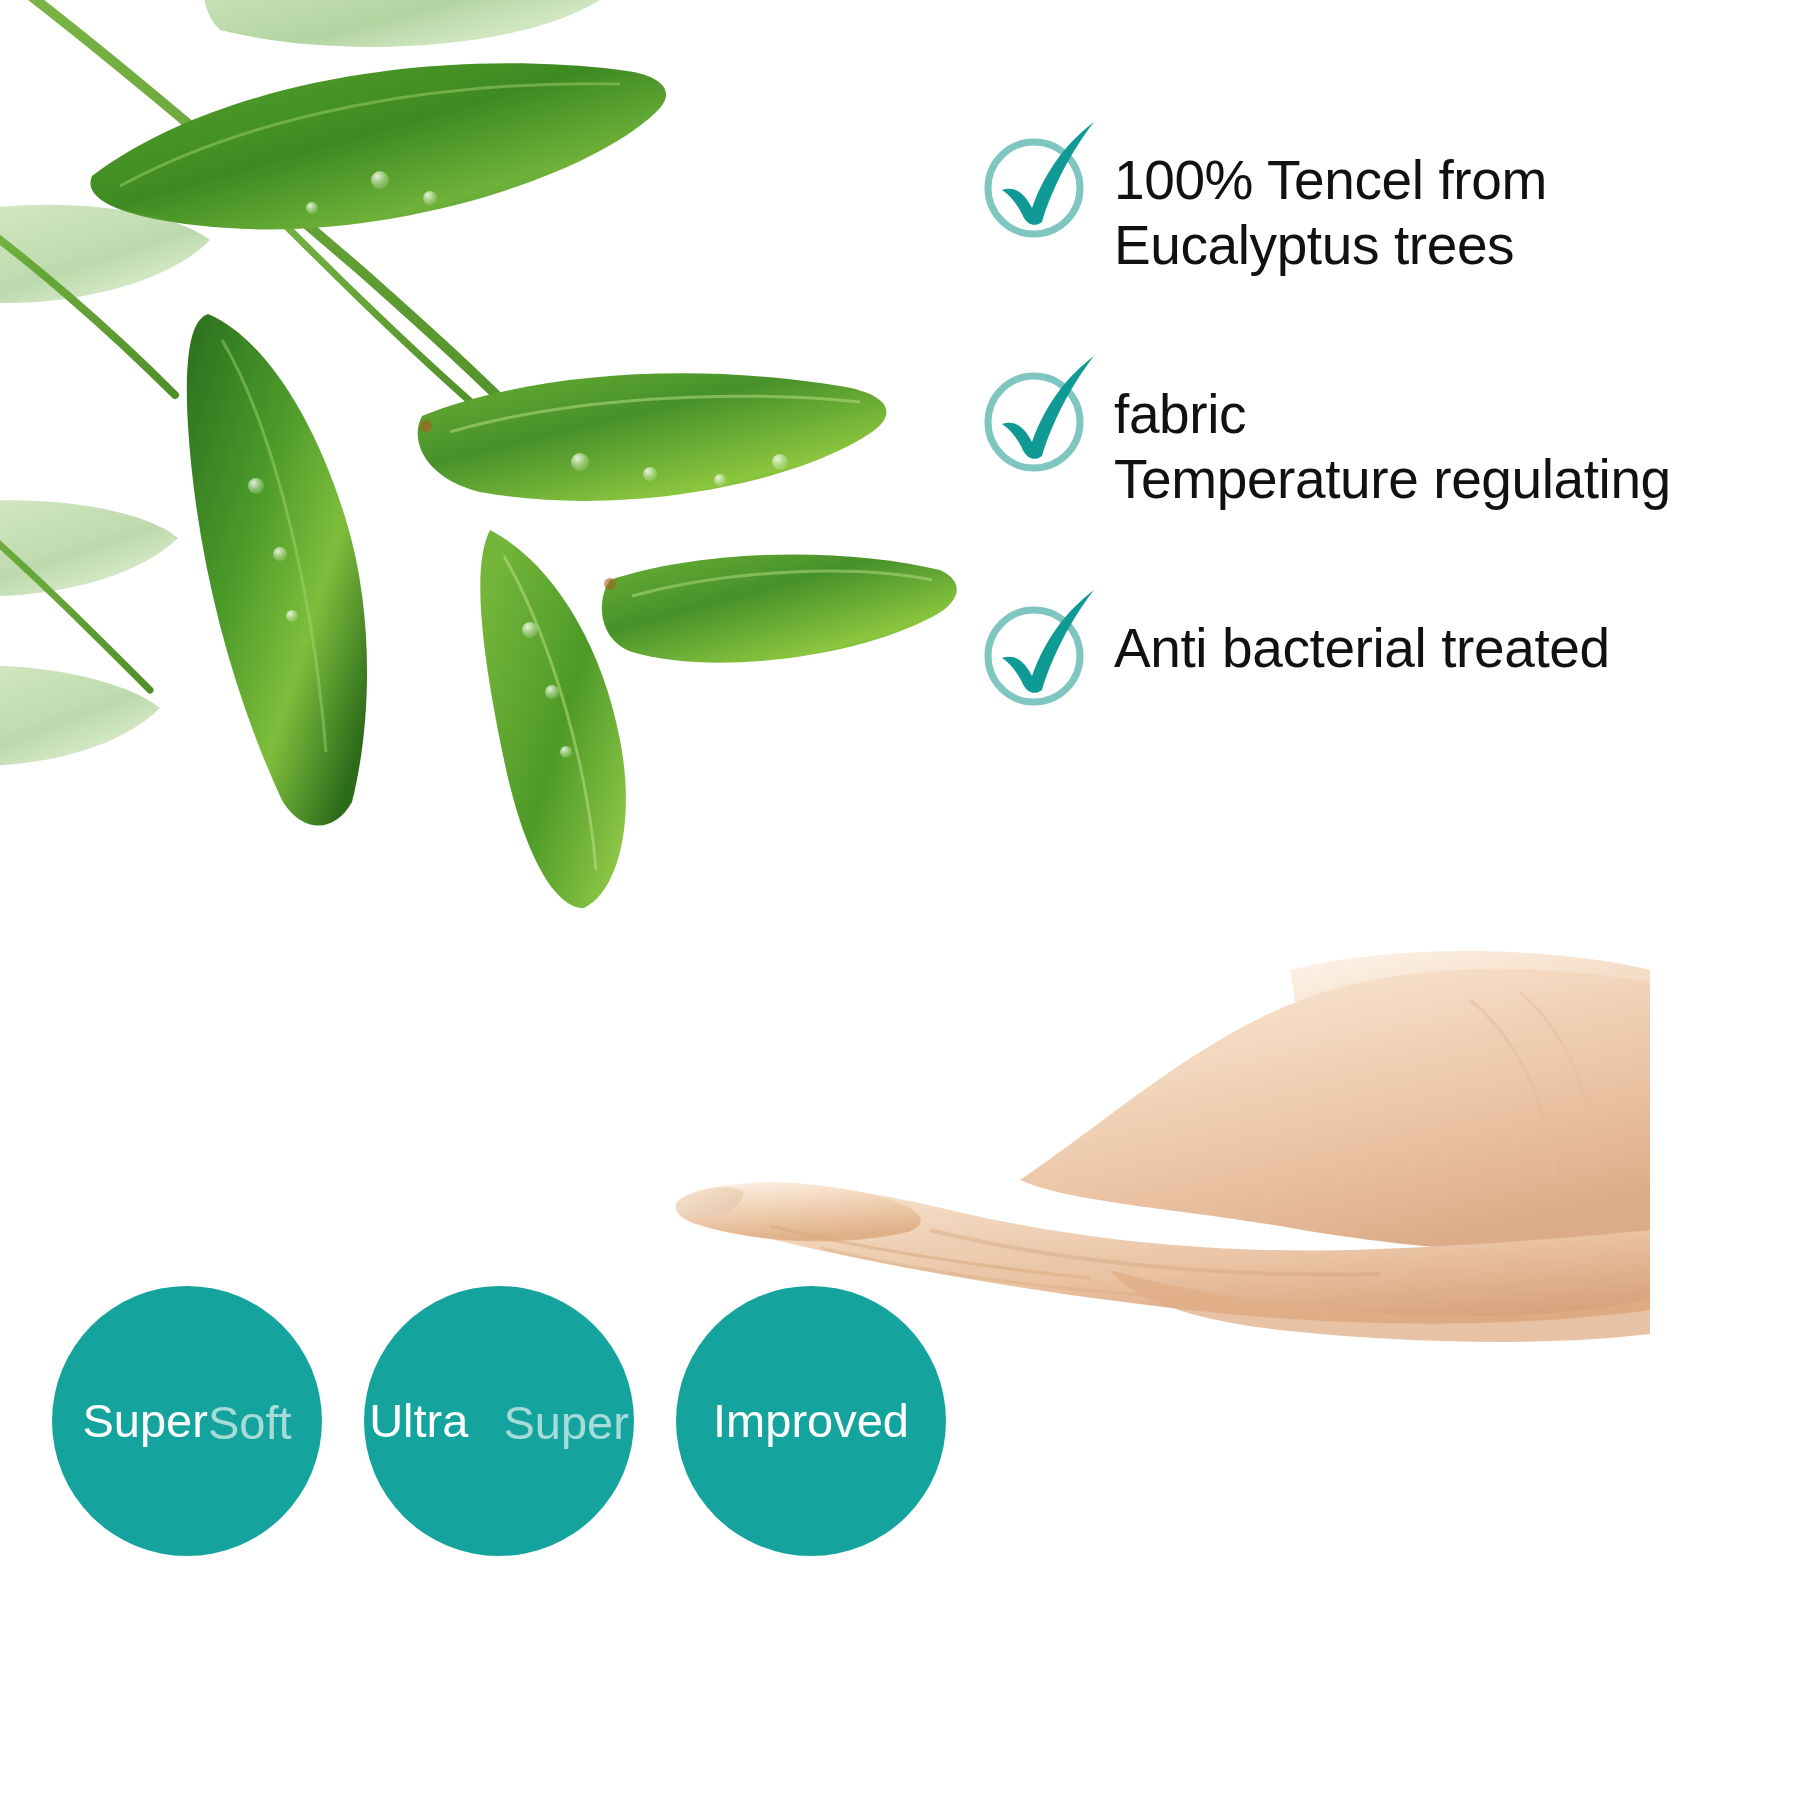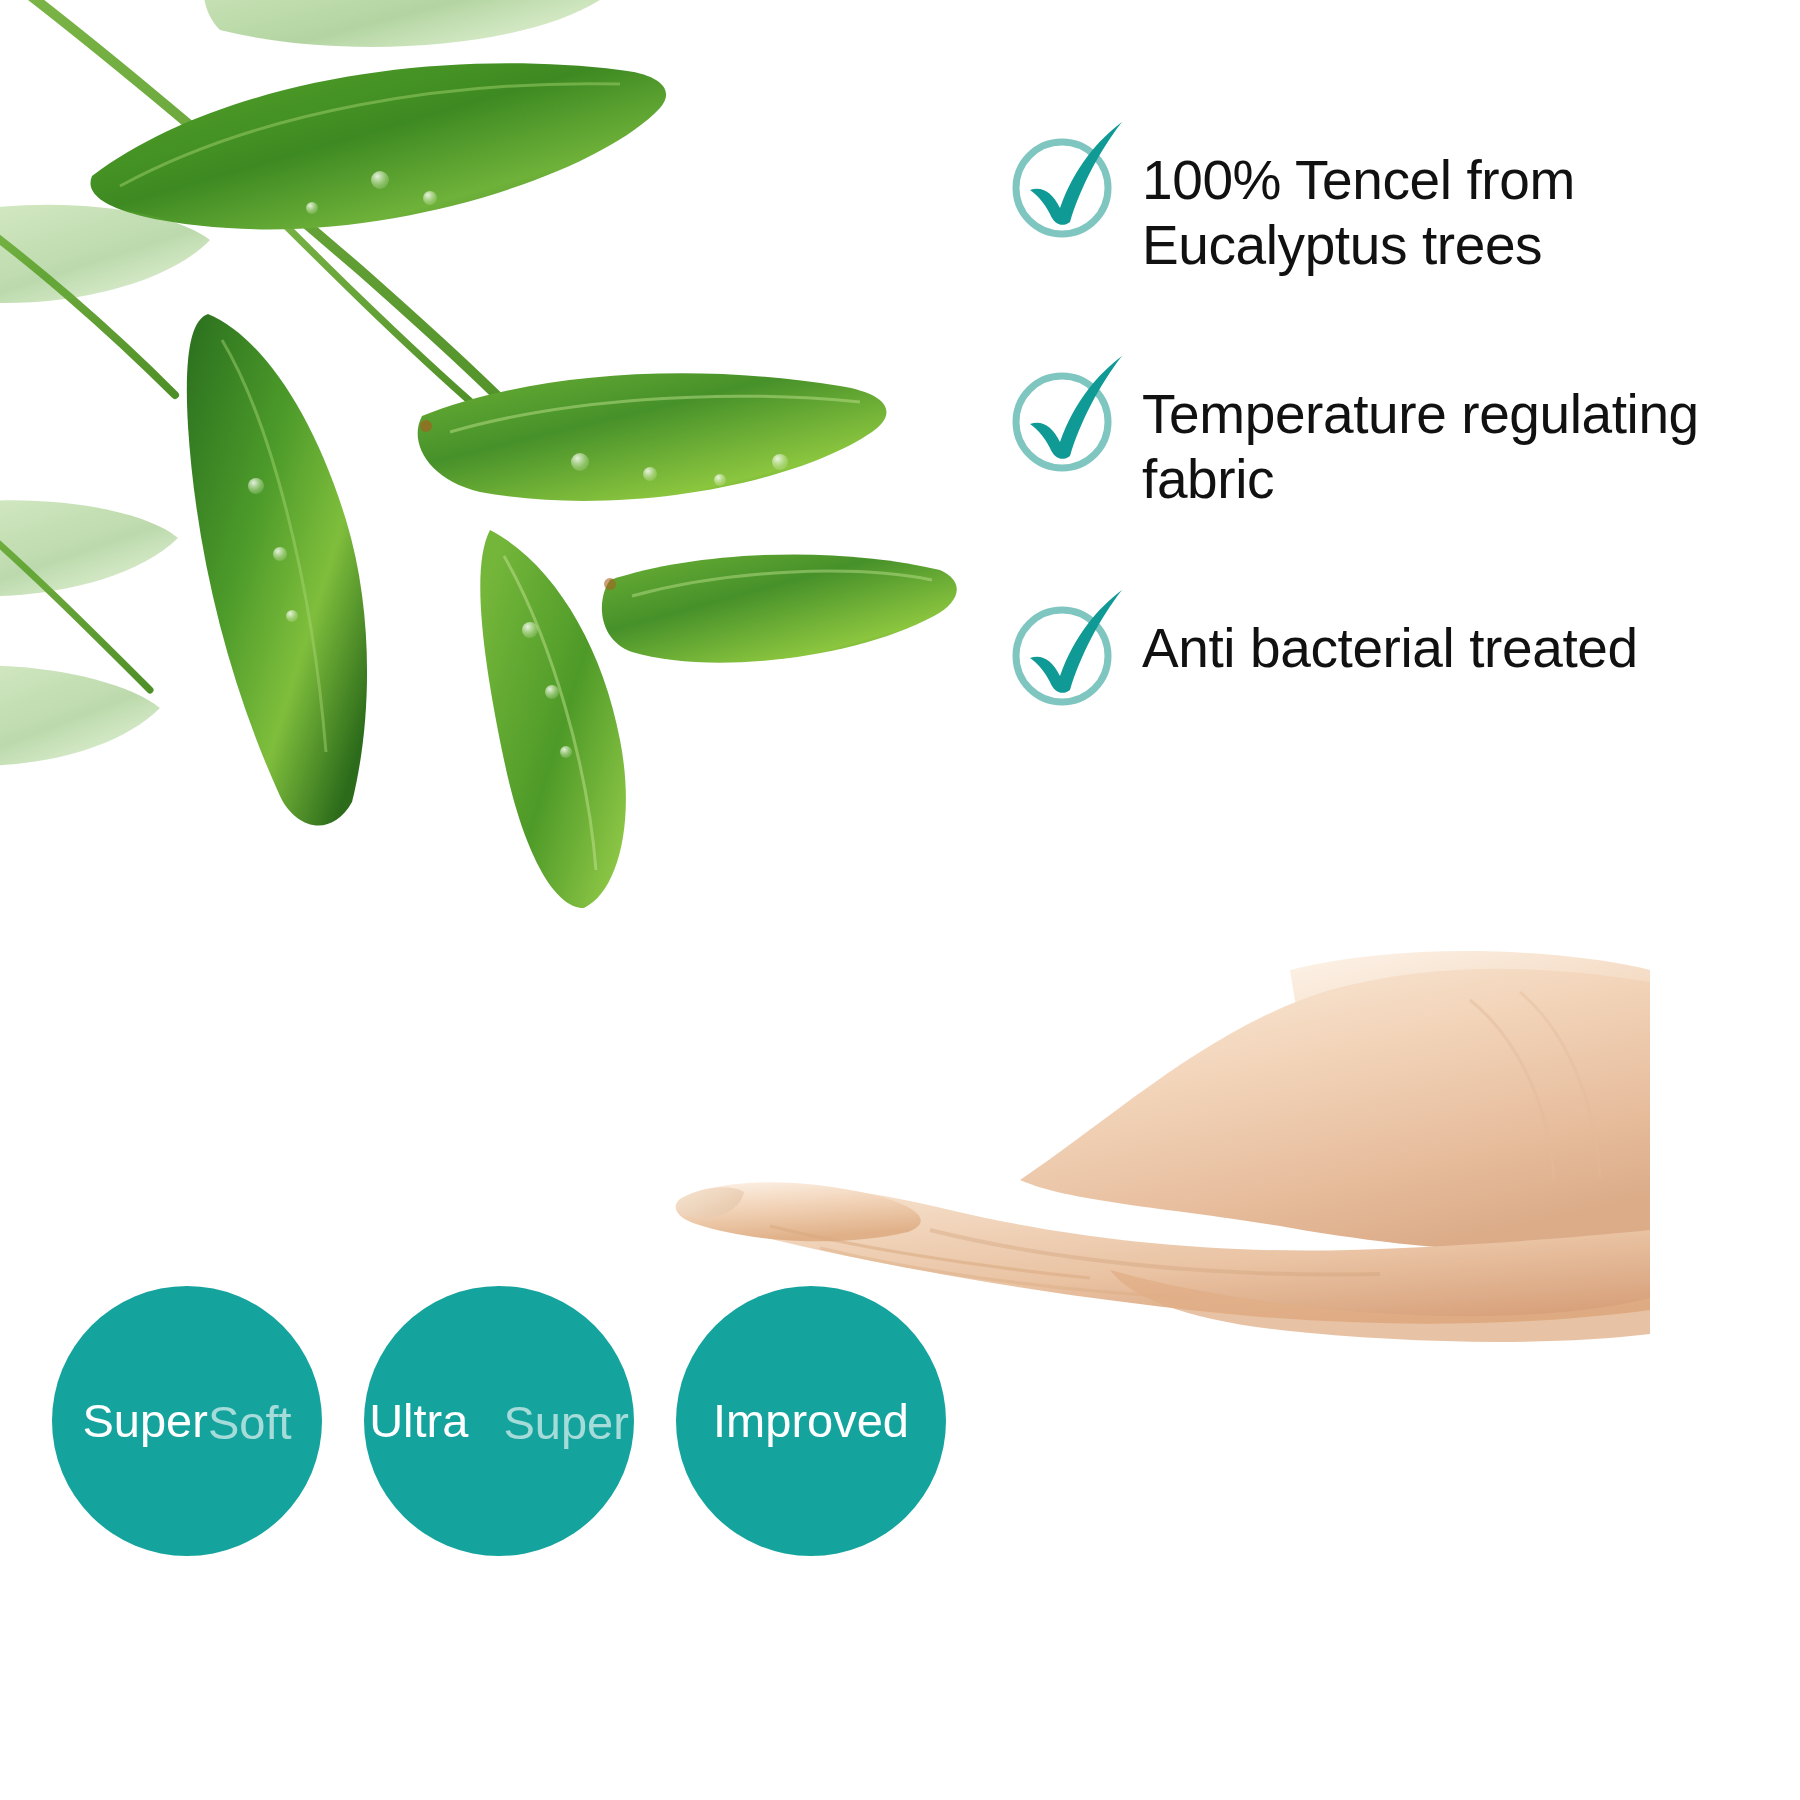--- a/index.html
+++ b/index.html
@@ -25,21 +25,21 @@
     left: -40px;
     top: -60px;
     width: 1000px;
     height: 980px;
     pointer-events: none;
   }
 
   
   .feature-list {
     position: absolute;
-    left: 1000px;
+    left: 972px;
     top: 130px;
     width: 780px;
   }
   .feature-row {
     display: flex;
     align-items: flex-start;
     margin-bottom: 86px;
   }
   .feature-row:last-child { margin-bottom: 0; }
   .check-icon {
@@ -221,22 +221,22 @@
 
     <div class="feature-row">
       <span class="check-icon">
         <svg viewBox="0 0 132 132" width="132" height="132" xmlns="http://www.w3.org/2000/svg">
           <circle cx="62" cy="72" r="46" fill="none" stroke="#7FC6C1" stroke-width="7"></circle>
           <path d="M 30 74 C 42 70 52 76 60 92 C 74 52 98 24 122 6
                    C 100 34 80 72 70 106 C 62 112 54 108 50 98 C 44 86 36 78 30 74 Z" fill="#109A96"></path>
         </svg>
       </span>
       <div class="feature-text">
+        <div>fabric</div>
         <div>Temperature regulating</div>
-        <div>fabric</div>
       </div>
     </div>
 
 
     <div class="feature-row">
       <span class="check-icon">
         <svg viewBox="0 0 132 132" width="132" height="132" xmlns="http://www.w3.org/2000/svg">
           <circle cx="62" cy="72" r="46" fill="none" stroke="#7FC6C1" stroke-width="7"></circle>
           <path d="M 30 74 C 42 70 52 76 60 92 C 74 52 98 24 122 6
                    C 100 34 80 72 70 106 C 62 112 54 108 50 98 C 44 86 36 78 30 74 Z" fill="#109A96"></path>

